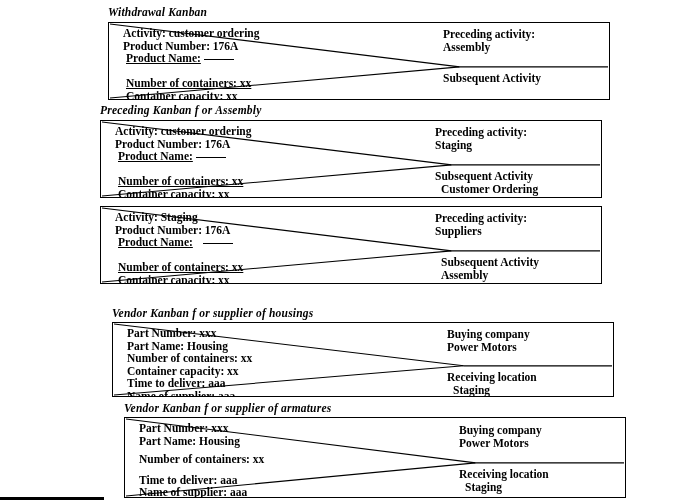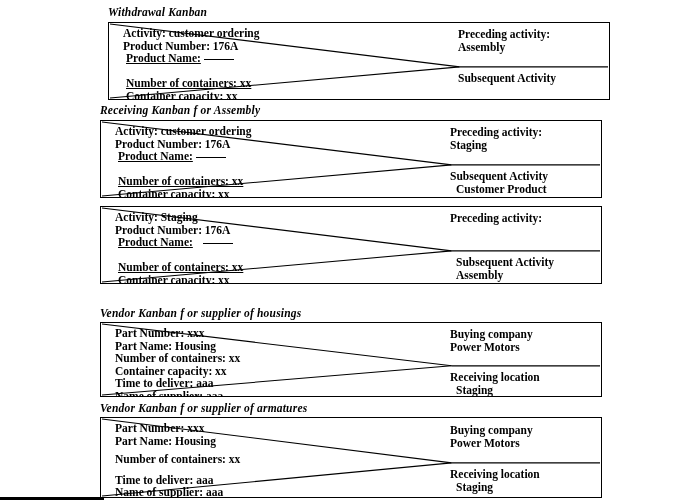--- a/index.html
+++ b/index.html
@@ -71,21 +71,21 @@
   }
   .blank-rule {
     display: inline-block;
     width: 30px;
     border-bottom: 1.6px solid #000000;
     margin-left: 3px;
     vertical-align: 2px;
   }
   .card-right {
     position: absolute;
-    right: 0;
+    right: 15px;
     top: 0;
     width: 160px;
     height: 100%;
   }
   .right-top, .right-bottom {
     position: absolute;
     left: 0;
     width: 160px;
     padding-left: 9px;
     box-sizing: border-box;
@@ -145,21 +145,21 @@
           <div class="right-line">Assembly</div>
         </div>
         <div class="right-bottom" style="top:49px;">
           <div class="right-line">Subsequent Activity</div>
         </div>
       </div>
     </div>
   </div>
 
   <div class="kanban-block" style="top:104px;">
-    <div class="kanban-title">Receiving Kanban f or Assembly</div>
+    <div class="kanban-title">Preceding Kanban f or Assembly</div>
     <div class="kanban-card" style="height:78px; margin-top:2px;">
       <div class="card-left">
         <div class="field-line">Activity: customer ordering</div>
         <div class="field-line">Product Number: 176A</div>
         <div class="field-line indent"><span>Product Name:</span><span class="blank-rule"></span></div>
         <div class="field-gap"></div>
         <div class="field-line indent">Number of containers: xx</div>
         <div class="field-line indent">Container capacity: xx</div>
       </div>
       <svg class="vector-layer" viewBox="0 0 502 78" preserveAspectRatio="none">
@@ -167,21 +167,21 @@
         <line x1="1" y1="77" x2="352" y2="45" stroke="#000000" stroke-width="1.1"></line>
         <line x1="352" y1="45" x2="501" y2="45" stroke="#000000" stroke-width="1.3"></line>
       </svg>
       <div class="card-right">
         <div class="right-top" style="top:5px;">
           <div class="right-line">Preceding activity:</div>
           <div class="right-line">Staging</div>
         </div>
         <div class="right-bottom" style="top:49px;">
           <div class="right-line">Subsequent Activity</div>
-          <div class="right-line sub-indent">Customer Product</div>
+          <div class="right-line sub-indent">Customer Ordering</div>
         </div>
       </div>
     </div>
   </div>
 
   <div class="kanban-block" style="top:204px;">
     <div class="kanban-card" style="height:78px; margin-top:2px;">
       <div class="card-left">
         <div class="field-line">Activity: Staging</div>
         <div class="field-line">Product Number: 176A</div>
@@ -191,30 +191,31 @@
         <div class="field-line indent">Container capacity: xx</div>
       </div>
       <svg class="vector-layer" viewBox="0 0 502 78" preserveAspectRatio="none">
         <line x1="1" y1="1" x2="352" y2="45" stroke="#000000" stroke-width="1.1"></line>
         <line x1="1" y1="77" x2="352" y2="45" stroke="#000000" stroke-width="1.1"></line>
         <line x1="352" y1="45" x2="501" y2="45" stroke="#000000" stroke-width="1.3"></line>
       </svg>
       <div class="card-right">
         <div class="right-top" style="top:5px;">
           <div class="right-line">Preceding activity:</div>
+          <div class="right-line">Suppliers</div>
         </div>
         <div class="right-bottom" style="top:49px;">
           <div class="right-line sub-indent">Subsequent Activity</div>
           <div class="right-line sub-indent">Assembly</div>
         </div>
       </div>
     </div>
   </div>
 
-  <div class="kanban-block" style="top:307px;">
+  <div class="kanban-block" style="top:307px;margin-left:12px;">
     <div class="kanban-title">Vendor Kanban f or supplier of  housings</div>
     <div class="kanban-card" style="height:75px; margin-top:1px;">
       <div class="card-left">
         <div class="field-line">Part Number: xxx</div>
         <div class="field-line">Part Name: Housing</div>
         <div class="field-line">Number of containers: xx</div>
         <div class="field-line">Container capacity: xx</div>
         <div class="field-line">Time to deliver: aaa</div>
         <div class="field-line">Name of supplier: aaa</div>
       </div>
@@ -229,21 +230,21 @@
           <div class="right-line">Power Motors</div>
         </div>
         <div class="right-bottom" style="top:48px;">
           <div class="right-line">Receiving location</div>
           <div class="right-line sub-indent">Staging</div>
         </div>
       </div>
     </div>
   </div>
 
-  <div class="kanban-block" style="top:402px;">
+  <div class="kanban-block" style="top:402px;margin-left:24px;">
     <div class="kanban-title">Vendor Kanban f or supplier of  armatures</div>
     <div class="kanban-card" style="height:81px; margin-top:1px;">
       <div class="card-left">
         <div class="field-line">Part Number: xxx</div>
         <div class="field-line">Part Name: Housing</div>
         <div class="field-gap" style="height:6px;"></div>
         <div class="field-line">Number of containers: xx</div>
         <div class="field-gap" style="height:8px;"></div>
         <div class="field-line">Time to deliver: aaa</div>
         <div class="field-line">Name of supplier: aaa</div>

